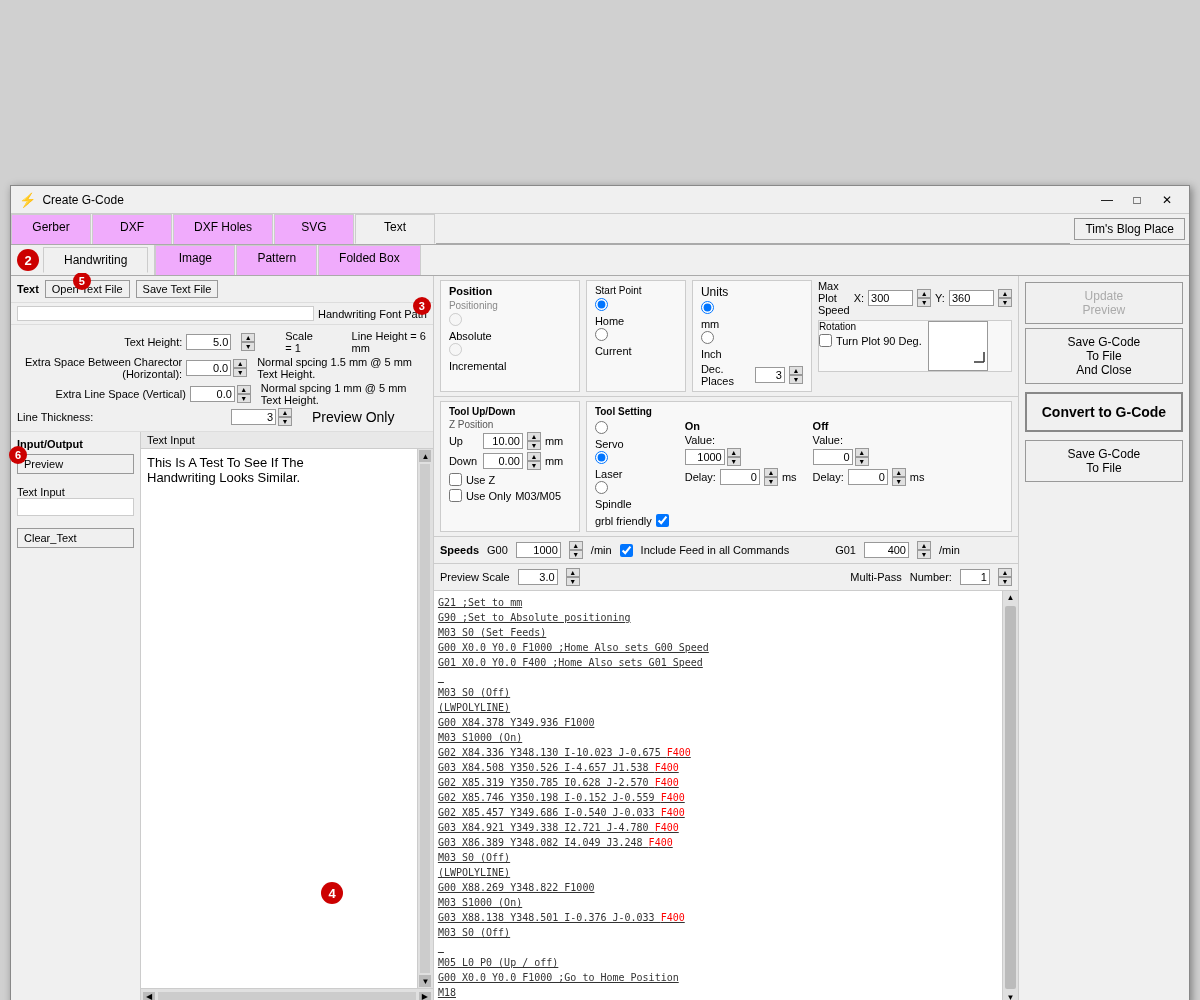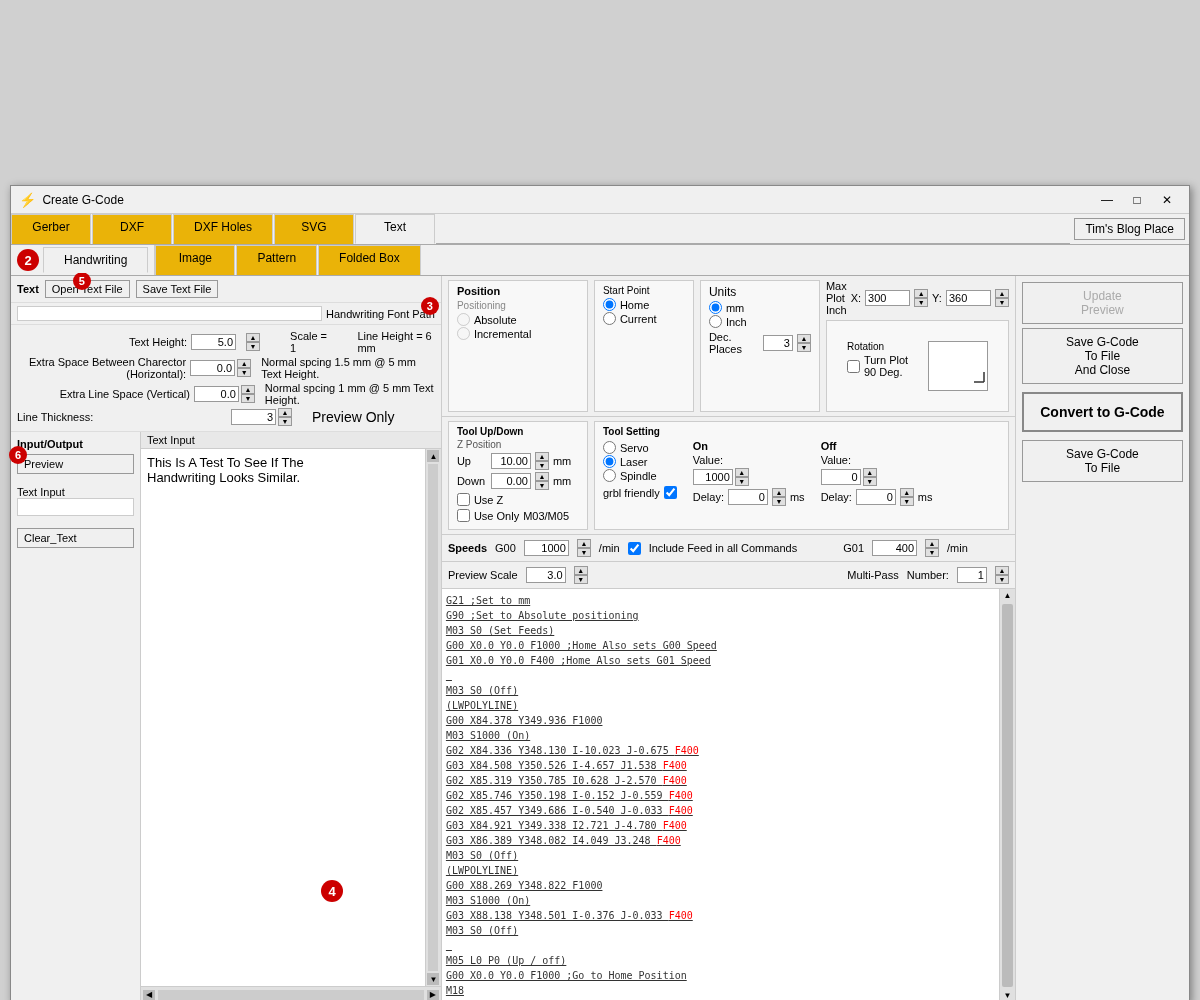--- a/index.html
+++ b/index.html
@@ -18,21 +18,21 @@
     .titlebar-icon { color: #555; font-size: 14px; }
     .titlebar-title { font-size: 12px; }
     .titlebar-controls { display: flex; gap: 2px; }
     .titlebar-btn { 
       width: 28px; height: 22px; background: #f0f0f0; border: none; 
       cursor: pointer; font-size: 12px; display: flex; align-items: center; 
       justify-content: center; 
     }
     .tab {
       padding: 5px 20px; border: 1px solid #ccc; border-bottom: none;
-      cursor: pointer; background: #eab308; font-size: 12px; margin-right: 1px;
+      cursor: pointer; background: #f0abfc; font-size: 12px; margin-right: 1px;
       min-width: 80px; text-align: center;
     }
     .tab.active { background: #f0f0f0; border-bottom: 1px solid #f0f0f0; z-index: 1; }
     .blog-btn {
       margin: 4px; padding: 3px 10px; background: #f0f0f0; border: 1px solid #999;
       cursor: pointer; font-size: 12px; white-space: nowrap;
     }
     .num-input { 
       width: 45px; border: 1px solid #999; padding: 1px 2px; 
       font-size: 11px; text-align: right;
@@ -47,21 +47,21 @@
     }
     .io-btn {
       display: block; width: 100%; padding: 3px 6px; margin-bottom: 4px;
       background: #f0f0f0; border: 1px solid #999; cursor: pointer; font-size: 11px;
       text-align: left;
     }
     .io-text-input { 
       width: 100%; padding: 2px; border: 1px solid #ccc; font-size: 11px;
       background: white; margin-bottom: 4px;
     }
-    .radio-row { display: flex; align-items: flex-end; gap: 4px; margin: 1px 0; font-size: 11px; }
+    .radio-row { display: flex; align-items: flex-start; gap: 4px; margin: 1px 0; font-size: 11px; flex-direction: column; }
     .plot-input { width: 45px; border: 1px solid #999; padding: 1px 2px; font-size: 11px; }
     .z-input { width: 40px; border: 1px solid #999; padding: 1px 2px; font-size: 11px; text-align: right; }
     .val-input { width: 40px; border: 1px solid #999; padding: 1px 2px; font-size: 11px; text-align: right; }
     .speed-input { width: 45px; border: 1px solid #999; padding: 1px 2px; font-size: 11px; text-align: right; }
     .update-preview-btn {
       padding: 6px 10px; background: #f0f0f0; border: 1px solid #999;
       cursor: pointer; font-size: 12px; color: #aaa; text-align: center;
     }
     .save-btn {
       padding: 6px 10px; background: #f0f0f0; border: 1px solid #999;
@@ -274,36 +274,36 @@
             <input type="text" class="num-input" value="3" style="width: 30px;">
             <div class="spinner-btn">
               <div class="spin-up">▲</div>
               <div class="spin-down">▼</div>
             </div>
           </div>
         </div>
 
         <div style="display:flex; flex-direction:column; gap:4px;">
           <div style="display:flex; align-items:center; gap:4px; font-size:11px;">
-            <span>Max Plot Inch</span>
+            <span>Max Plot Speed</span>
             <span>X:</span>
             <input type="text" class="plot-input" value="300" style="">
             <div class="spinner-btn">
               <div class="spin-up">▲</div>
               <div class="spin-down">▼</div>
             </div>
             <span>Y:</span>
             <input type="text" class="plot-input" value="360" style="">
             <div class="spinner-btn">
               <div class="spin-up">▲</div>
               <div class="spin-down">▼</div>
             </div>
           </div>
 
-          <div style="border:1px solid #ccc; padding:20px; background:#f8f8f8; display:flex; gap:6px; align-items:flex-start;">
+          <div style="border:1px solid #ccc; padding:0; background:#f8f8f8; display:flex; gap:6px; align-items:flex-start;">
             <div>
               <div style="font-size:10px; margin-bottom:2px;">Rotation</div>
               <div style="display:flex; align-items:center; gap:4px; font-size:11px;">
                 <input type="checkbox" style="">
                 <span>Turn Plot 90 Deg.</span>
               </div>
             </div>
             <div style="width:60px; height:50px; border:1px solid #999; background:white; position:relative;">
               <svg width="60" height="50">
                 <line x1="45" y1="40" x2="55" y2="40" stroke="#333" stroke-width="1.5"></line>

